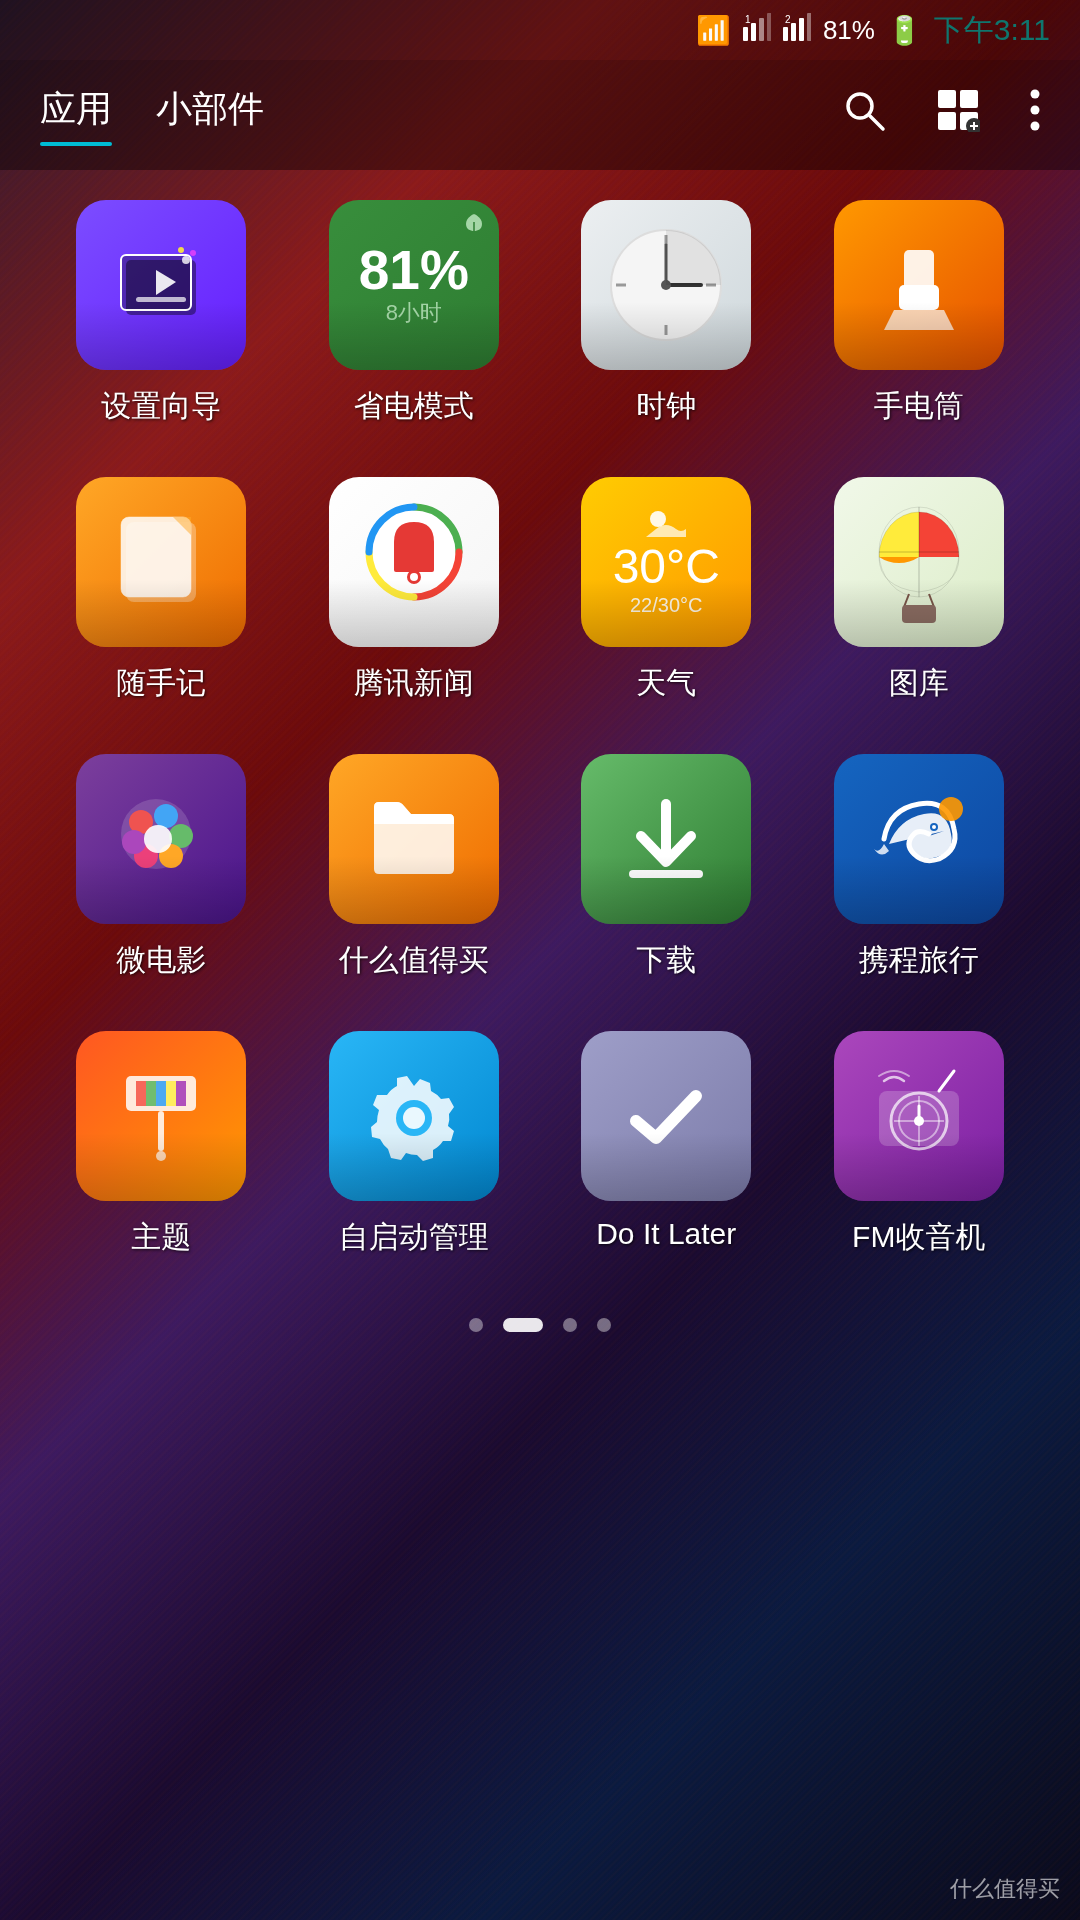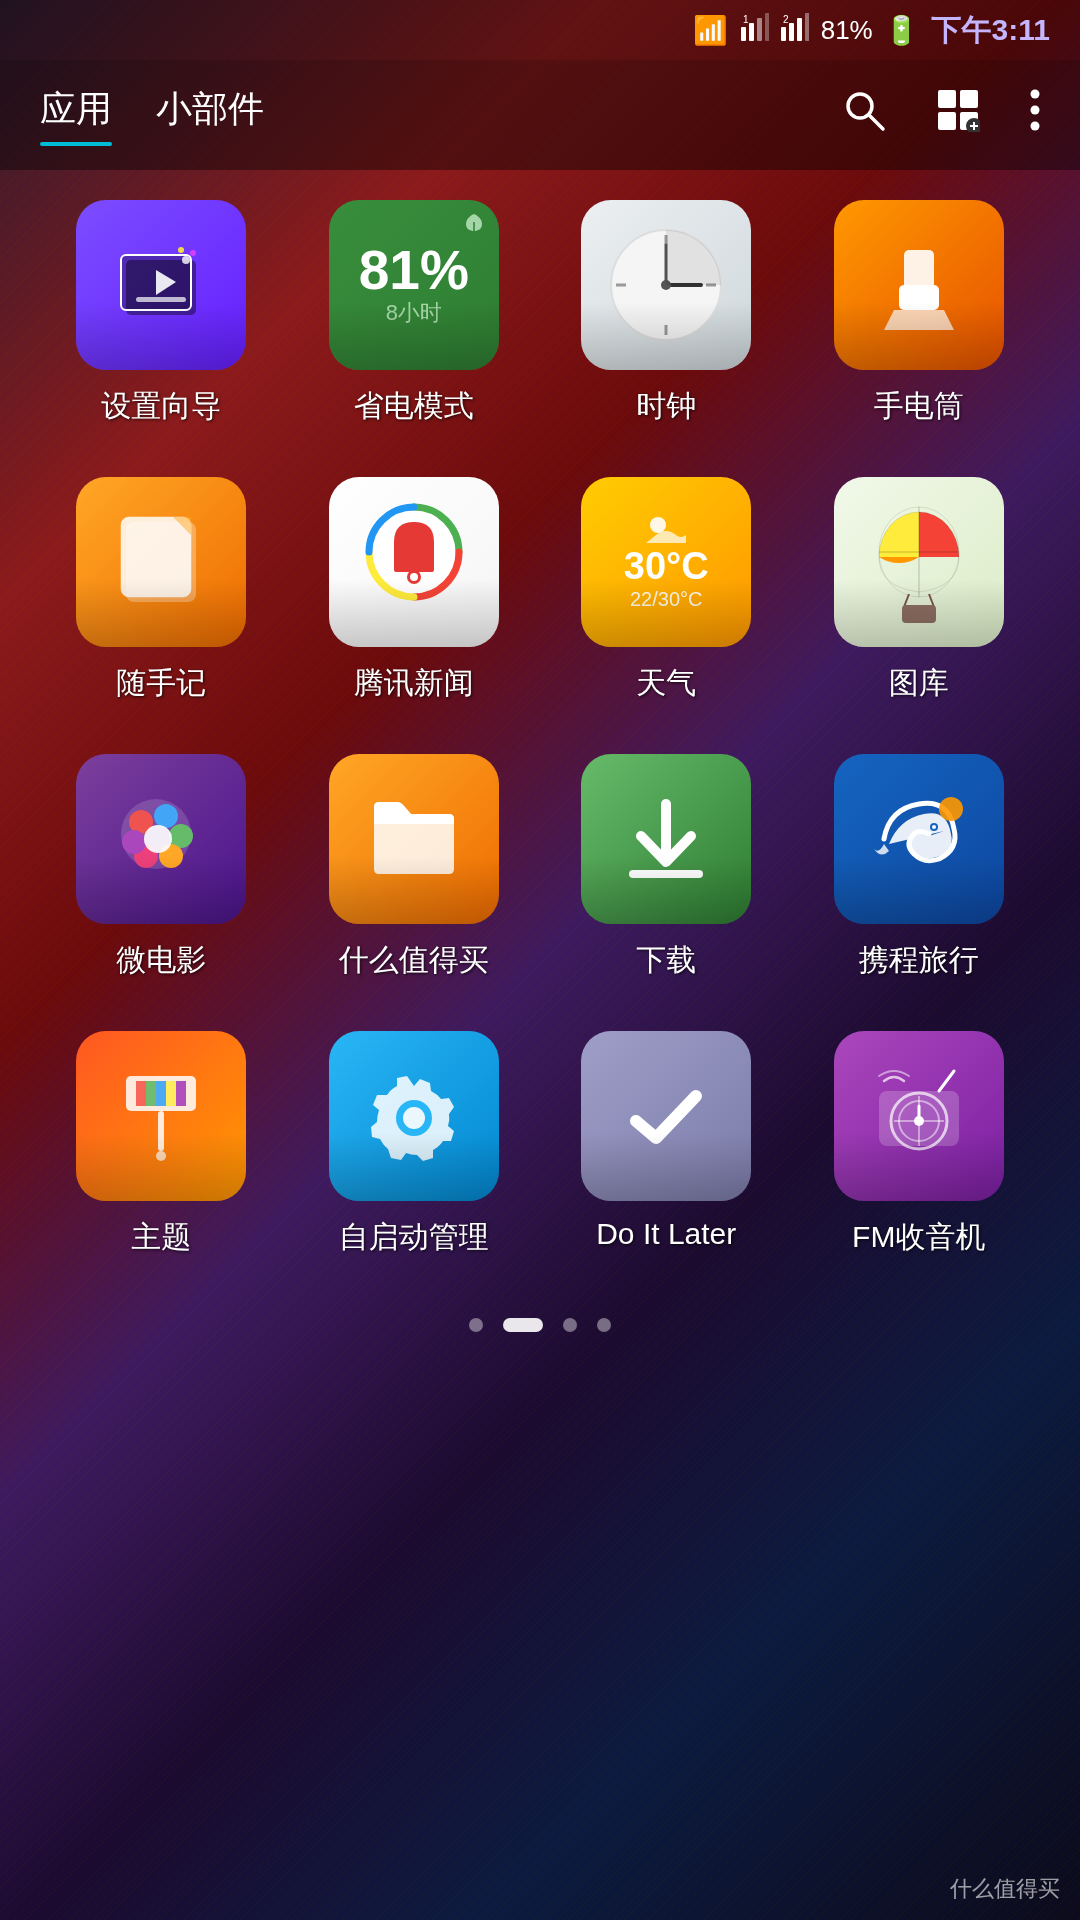--- a/index.html
+++ b/index.html
@@ -57,23 +57,23 @@
 
     .status-icons {
       display: flex;
       align-items: center;
       gap: 12px;
       color: white;
       font-size: 28px;
     }
 
     .status-time {
-      color: #c4b5fd;
+      color: #0f766e;
       font-size: 30px;
-      font-weight: 700;
+      font-weight: 400;
       text-align: center;
     }
 
     .battery-text { font-size: 26px; color: white; }
 
     
     .drawer-header {
       position: relative;
       z-index: 10;
       height: 110px;
@@ -477,21 +477,21 @@
   </div>
 
   <div class="app-item">
     <div class="app-icon icon-weather">
       <div class="weather-content">
 
         <svg width="40" height="30" viewBox="0 0 40 30" style="margin-bottom:2px;">
           <circle cx="12" cy="12" r="8" fill="white" opacity="0.9"></circle>
           <path d="M 10 22 Q 20 14 30 22 Q 35 26 40 22 L 40 30 L 0 30 Q 5 26 10 22 Z" fill="white" opacity="0.7"></path>
         </svg>
-        <span style="font-size:38px;font-weight:bold;color:white;">30°C</span>
+        <span style="font-size:48px;font-weight:normal;color:white;">30°C</span>
         <span style="font-size:20px;color:rgba(255,255,255,0.9);">22/30°C</span>
       </div>
     </div>
     <span class="app-label">天气</span>
   </div>
 
   <div class="app-item">
     <div class="app-icon icon-gallery" style="background: linear-gradient(135deg, #f1f8e9, #dcedc8);">
       <svg width="130" height="130" viewBox="0 0 130 130" fill="none">
 

